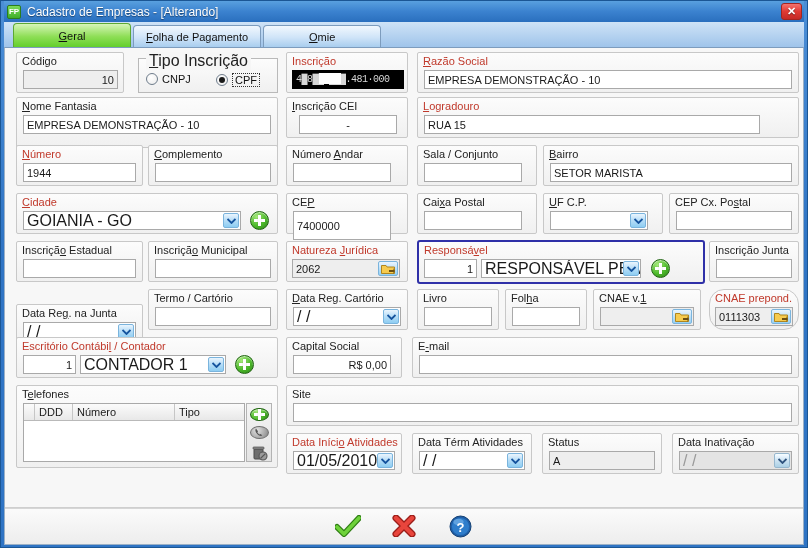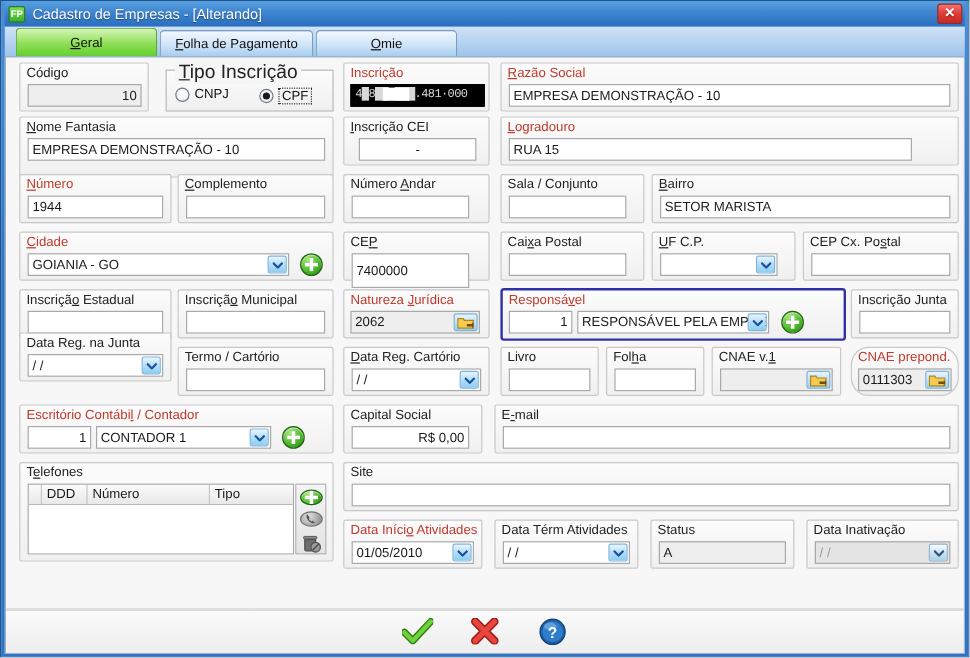--- a/index.html
+++ b/index.html
@@ -152,21 +152,21 @@
     width: 22px; height: 11px;
     background: #ffffff;
   }
 
   
   .combo {
     position: absolute;
     background: #ffffff;
     border: 1px solid #a9a9a9;
     display: flex; align-items: center;
-    font-size: 11px; color: #1a1a1a;
+    font-size: 16px; color: #1a1a1a;
     padding-left: 3px;
     white-space: nowrap; overflow: hidden;
   }
   .combo.dis { background: #e4e4e4; color: #9a9a9a; }
   .combo .arrow {
     position: absolute; right: 1px; top: 1px; bottom: 1px;
     width: 16px;
     background: linear-gradient(180deg, #eaf5fe 0%, #b6ddf7 50%, #8ecdf2 100%);
     border: 1px solid #7ab4dd;
     border-radius: 2px;
@@ -471,21 +471,21 @@
         </span>
       </div>
       <div class="plusbtn" style="left:232px; top:17px;"></div>
     </div>
 
     <div class="gb" style="left:704px; top:193px; width:90px; height:41px;">
       <span class="lbl">Inscrição Junta</span>
       <div class="inp" style="left:6px; top:17px; width:76px; height:19px;"></div>
     </div>
 
-    <div class="gb" style="left:11px; top:229px; width:127px; height:41px;text-align:center;">
+    <div class="gb" style="left:11px; top:256px; width:127px; height:41px;text-align:center;">
       <span class="lbl">Data Re<u>g</u>. na Junta</span>
       <div class="combo" style="left:6px; top:17px; width:113px; height:19px;">
         <span>  /  /</span>
         <span class="arrow">
           <svg width="9" height="6" viewBox="0 0 9 6">
                 <path d="M0.5 1 L4.5 5 L8.5 1" fill="none" stroke="#15539e" stroke-width="1.8"></path>
               </svg>
         </span>
       </div>
     </div>

